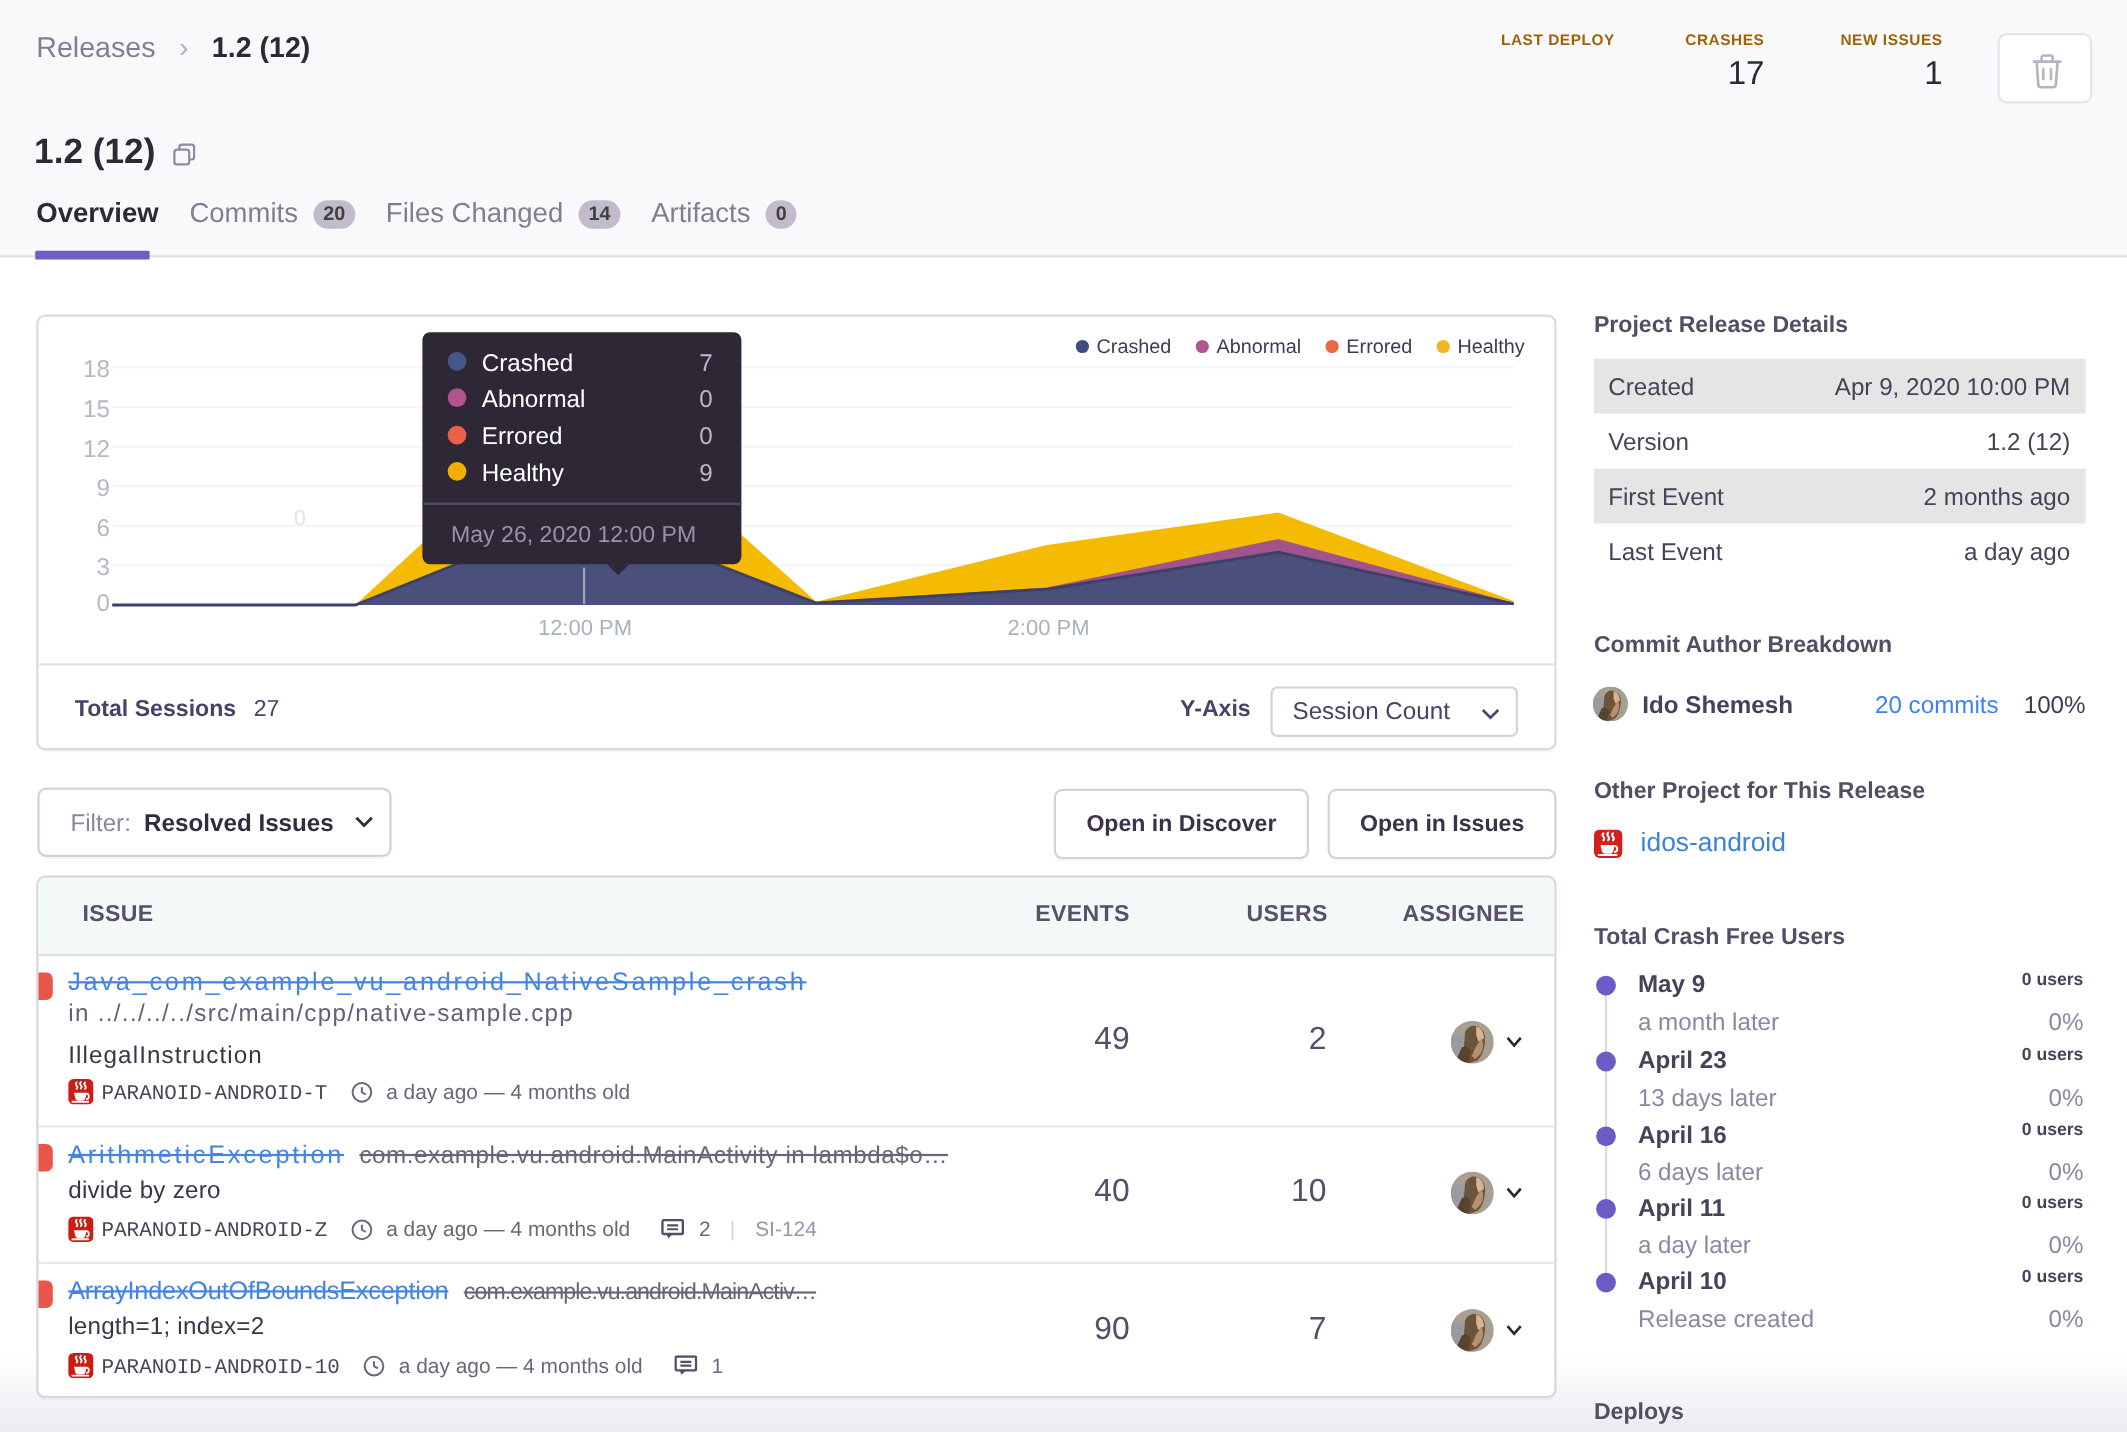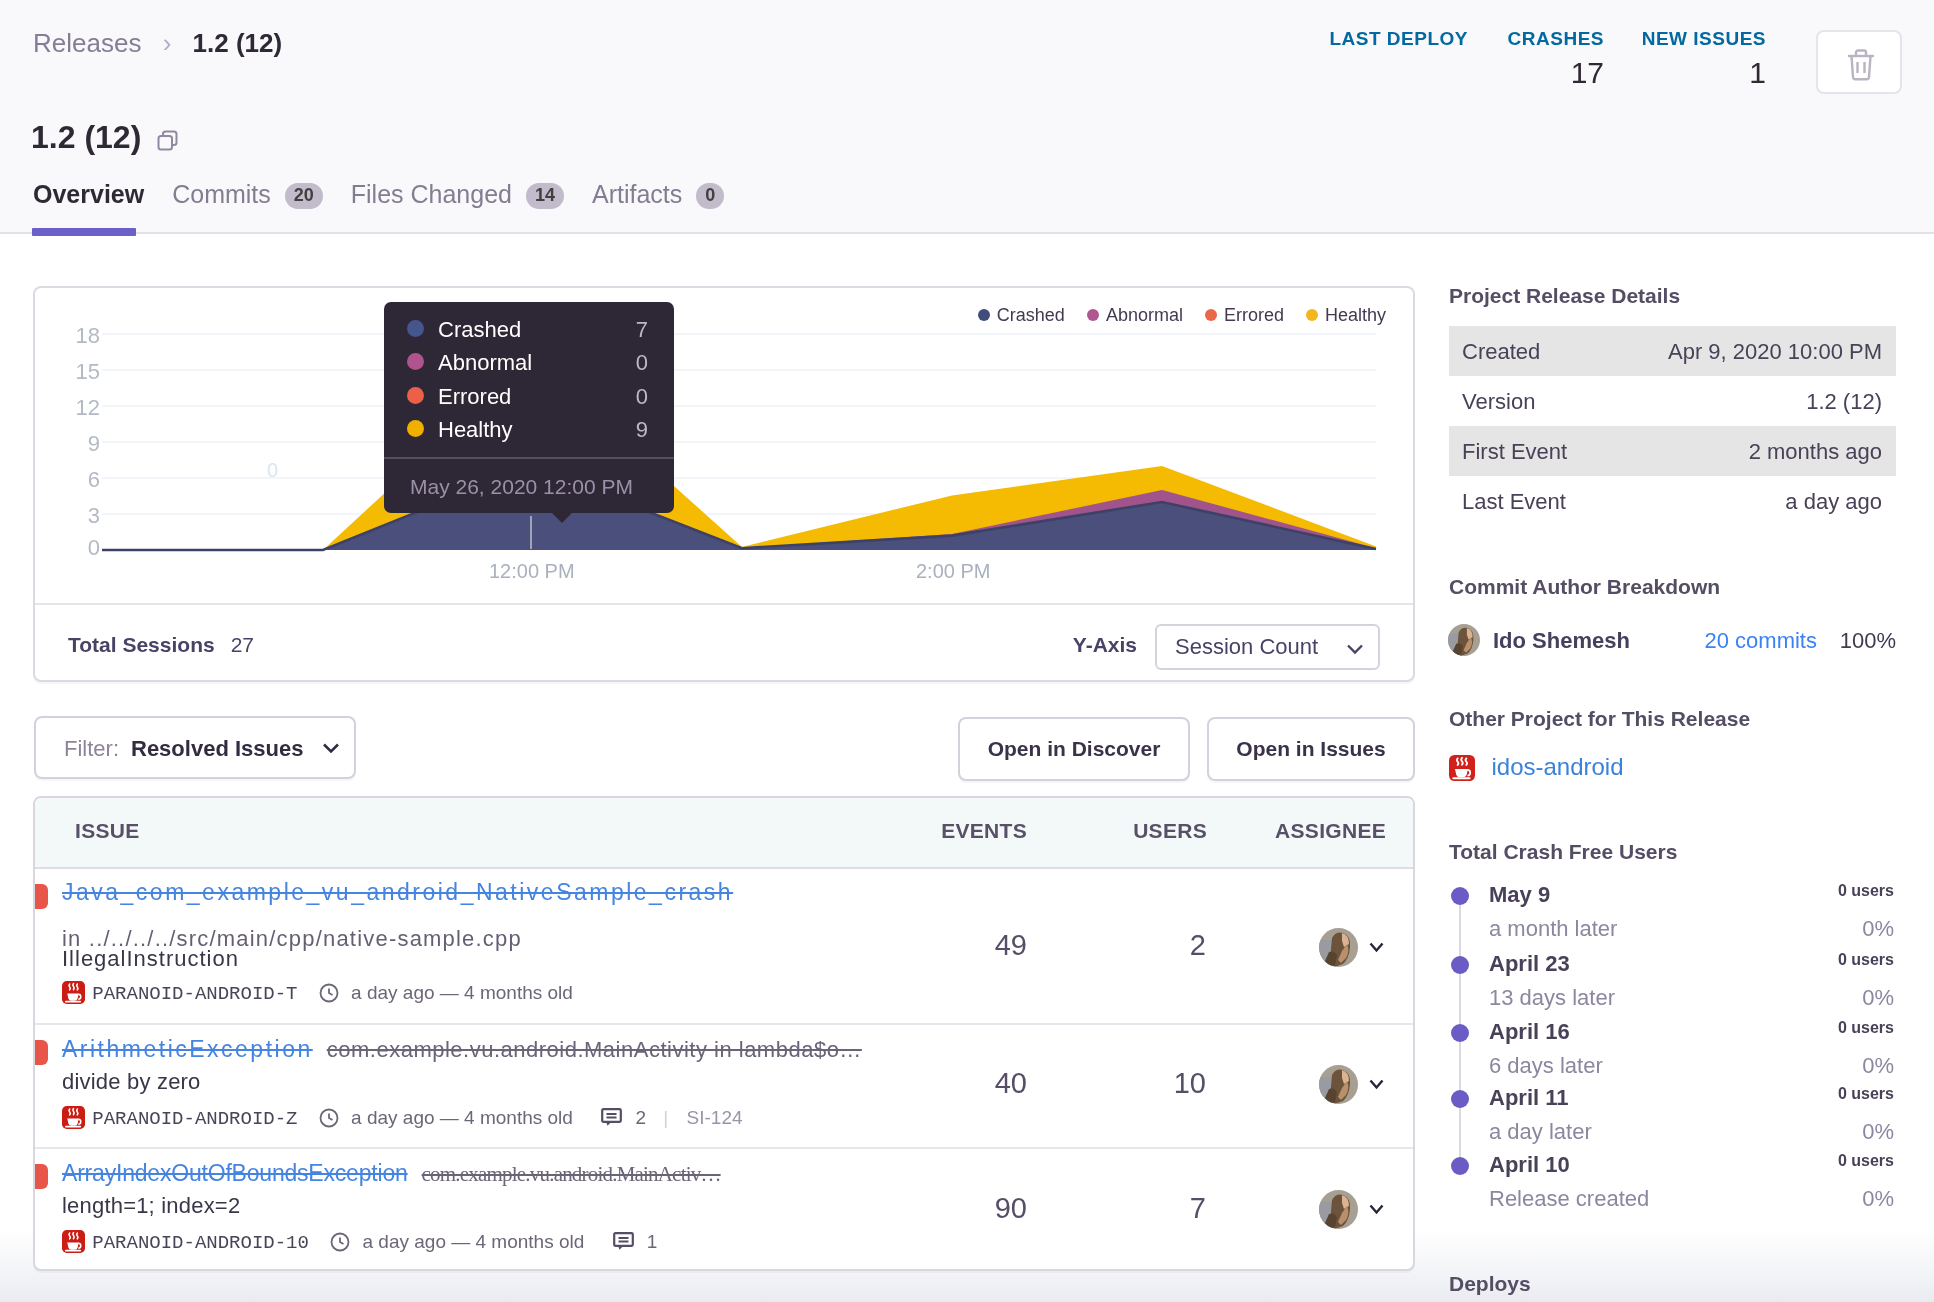--- a/index.html
+++ b/index.html
@@ -14,21 +14,21 @@
 #crumb .sep { display:inline-block; margin:0 14px; color:#b5aec2; }
 #bigtitle { position:absolute; left:31px; top:119px; font-size:32px; font-weight:700; color:#2f2936; }
 #copyicon { position:absolute; left:157px; top:130px; }
 #tabs { position:absolute; left:33px; top:180px; font-size:25px; color:#847d92; }
 .tab { display:inline-block; margin-right:28px; }
 .tab .badge { display:inline-block; background:#c1bbcb; color:#404040; font-size:18px; font-weight:700; border-radius:14px; padding:2px 9px 3px; position:relative; top:-2px; margin-left:7px; }
 .tab.active { color:#2f2936; font-weight:700; }
 #tabline { position:absolute; left:32px; top:228px; width:104px; height:8px; background:#6c5fc7; border-radius:1px; }
 #hstats { position:absolute; left:0; top:28px; width:100%; }
 .hstat { position:absolute; text-align:right; }
-.hstat .lbl { font-size:19px; font-weight:700; color:#0369a1; letter-spacing:.5px; }
+.hstat .lbl { font-size:14px; font-weight:700; color:#a16207; letter-spacing:.5px; }
 .hstat .val { font-size:30px; color:#2f2936; margin-top:6px; }
 #staging { display:inline-block; background:#3a3144; color:#fff; font-size:21px; border-radius:17px; padding:4px 18px 6px; margin-left:12px; vertical-align:2px; }
 #trashbtn { position:absolute; right:32px; top:30px; width:86px; height:64px; background:#fff; border:2px solid #e6e3ea; border-radius:8px; }
 #trashbtn svg { position:absolute; left:27px; top:16px; }
 
 
 #chartpanel { position:absolute; left:33px; top:286px; width:1382px; height:396px; background:#fff; border:2px solid #dcd9e2; border-radius:8px; box-shadow:0 2px 0 rgba(37,11,54,0.04); }
 #chartsvg { position:absolute; left:0; top:0; }
 .ylab { position:absolute; font-size:22px; color:#b3bac4; text-align:right; width:40px; }
 .xlab { position:absolute; font-size:20px; color:#a9b1bd; top:272px; }
@@ -211,21 +211,21 @@
 <div id="itable">
   <div id="ithead">
     <span class="hcell" style="left:40px;">ISSUE</span>
     <span class="hcell" style="right:386px;">EVENTS</span>
     <span class="hcell" style="right:206px;">USERS</span>
     <span class="hcell" style="right:27px;">ASSIGNEE</span>
   </div>
   <div class="irow" style="top:71px; height:154px;">
     <div class="marker"></div>
     <div class="ititle" style="top:10px;"><a style="letter-spacing:2.5px;">Java_com_example_vu_android_NativeSample_crash</a></div>
-    <div class="iline2" style="top:57px; letter-spacing:1.2px;">in ../../../../src/main/cpp/native-sample.cpp</div>
+    <div class="iline2" style="top:39px; letter-spacing:1.2px;">in ../../../../src/main/cpp/native-sample.cpp</div>
     <div class="iline3" style="top:77px; letter-spacing:1px;">IllegalInstruction</div>
     <div class="imeta" style="top:112px;">
       <svg class="javaicon" width="23" height="23" viewBox="0 0 24 24" style="vertical-align:-5px;">
           <rect width="24" height="24" rx="5" fill="#cb1d13"></rect>
           <g stroke="#fff" stroke-width="1.7" fill="none" stroke-linecap="round">
             <path d="M8 3.2 q-1.4 1.5 0 3 q1.4 1.5 0 3"></path>
             <path d="M12 2.6 q-1.4 1.6 0 3.2 q1.4 1.6 0 3.2"></path>
             <path d="M16 3.2 q-1.4 1.5 0 3 q1.4 1.5 0 3"></path>
           </g>
           <path d="M5.5 13 h12 l-1.2 5.2 a3 3 0 0 1-2.9 2.3 h-3.8 a3 3 0 0 1-2.9-2.3 Z" fill="#fff"></path>
@@ -307,21 +307,21 @@
             <path d="M28 16 q3 7 -1 14 l-5 5 -3 -3 4 -9 z" fill="#b9906a"></path>
             <path d="M10 24 q6 -2 8 4 l-2 9 -6 2 -4 -6 z" fill="#57432f"></path>
           </g>
         </svg></div>
     <svg class="abs" style="right:29px; top:54px;" width="15" height="11" viewBox="0 0 15 11" fill="none" stroke="#2a2438" stroke-width="2.4">
         <path d="M1.5 1.5 L7.5 8.5 L13.5 1.5"></path>
       </svg>
   </div>
   <div class="irow b" style="top:349px; height:126px;">
     <div class="marker"></div>
-    <div class="ititle" style="top:11px;"><a style="letter-spacing:-0.2px;">ArrayIndexOutOfBoundsException</a><span class="sub" style="font-size:21px; letter-spacing:-0.8px;font-family:Liberation Serif, serif;">com.example.vu.android.MainActiv…</span></div>
+    <div class="ititle" style="top:11px;"><a style="letter-spacing:-0.2px;">ArrayIndexOutOfBoundsException</a><span class="sub" style="font-size:21px; letter-spacing:-0.8px;">com.example.vu.android.MainActiv…</span></div>
     <div class="iline3" style="top:44px; letter-spacing:0.2px;">length=1; index=2</div>
     <div class="imeta" style="top:81px;">
       <svg class="javaicon" width="23" height="23" viewBox="0 0 24 24" style="vertical-align:-5px;">
           <rect width="24" height="24" rx="5" fill="#cb1d13"></rect>
           <g stroke="#fff" stroke-width="1.7" fill="none" stroke-linecap="round">
             <path d="M8 3.2 q-1.4 1.5 0 3 q1.4 1.5 0 3"></path>
             <path d="M12 2.6 q-1.4 1.6 0 3.2 q1.4 1.6 0 3.2"></path>
             <path d="M16 3.2 q-1.4 1.5 0 3 q1.4 1.5 0 3"></path>
           </g>
           <path d="M5.5 13 h12 l-1.2 5.2 a3 3 0 0 1-2.9 2.3 h-3.8 a3 3 0 0 1-2.9-2.3 Z" fill="#fff"></path>

